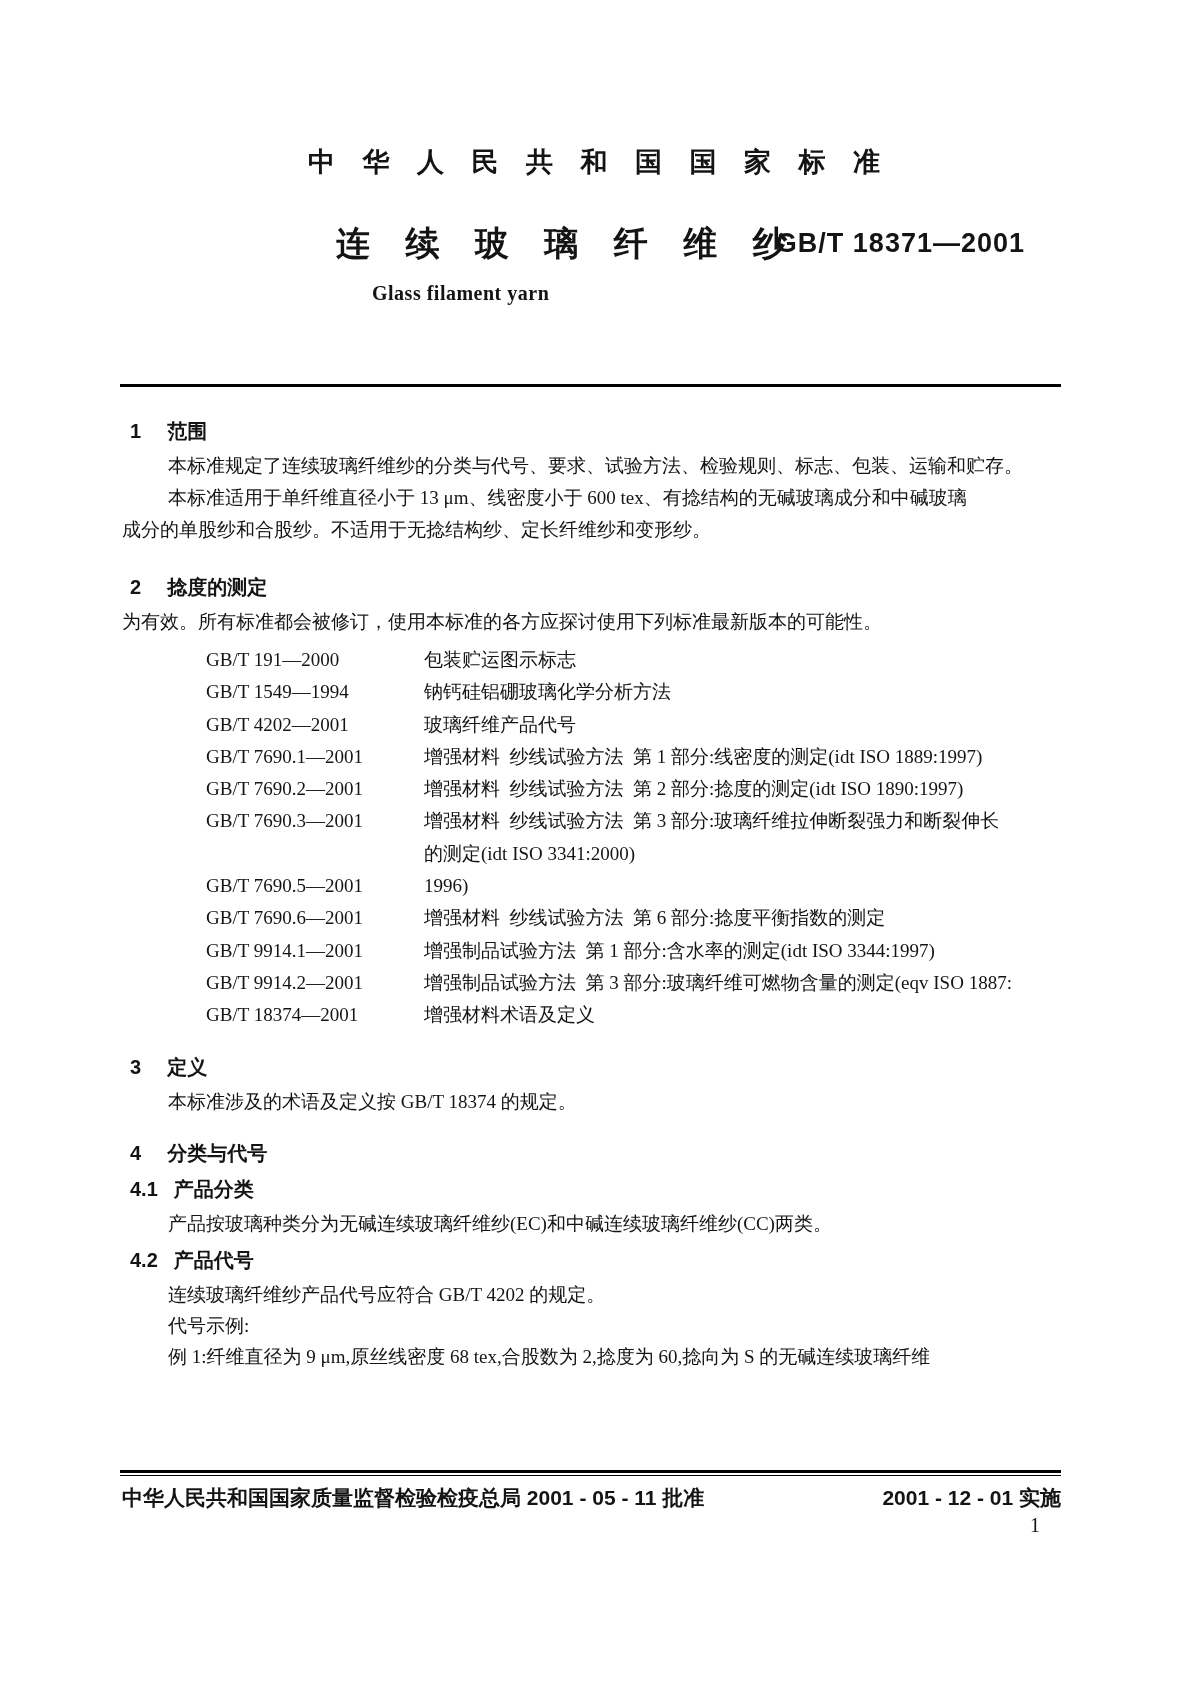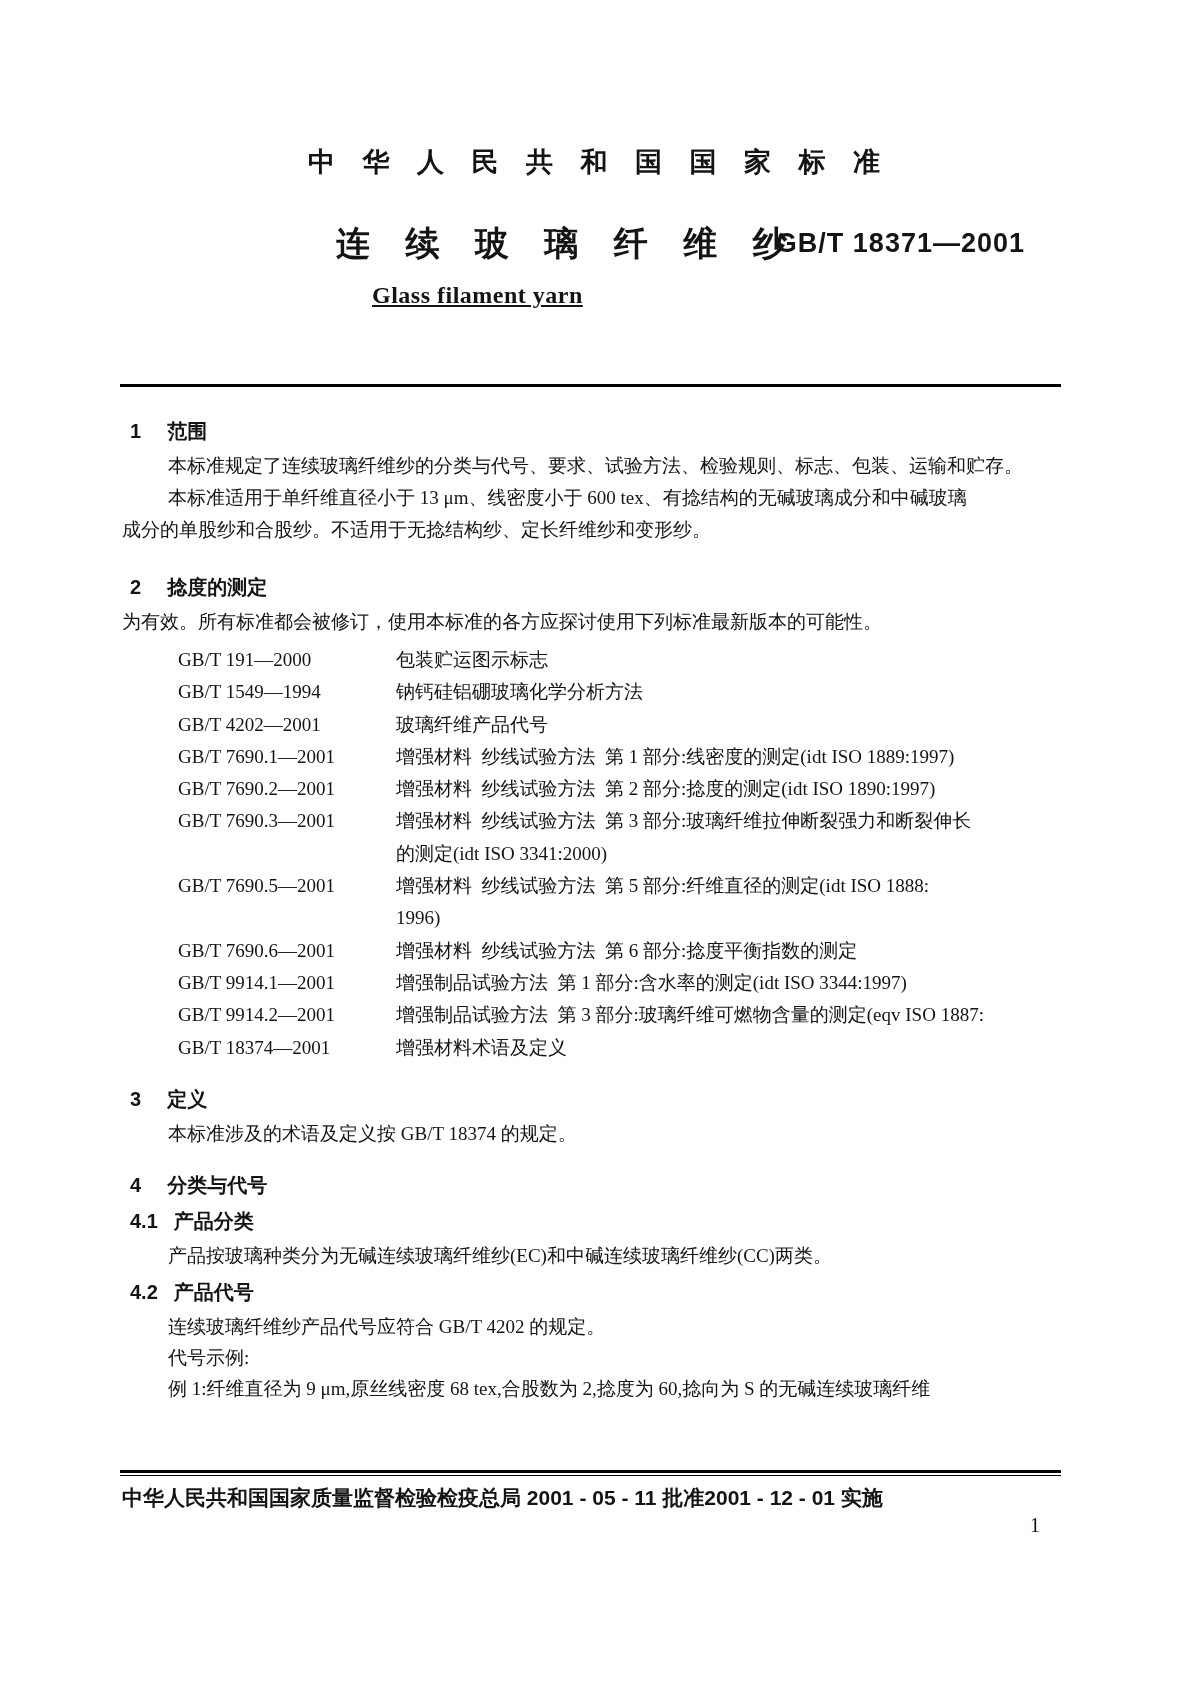--- a/index.html
+++ b/index.html
@@ -28,23 +28,22 @@
   }
   .hdr-code {
     position:absolute; right:166px; top:228px;
     font-family:"Liberation Sans","DejaVu Sans",sans-serif;
     font-weight:bold; font-size:27px; letter-spacing:1px;
     white-space:pre;
     text-align:center;
   }
   .hdr-en {
     position:absolute; left:372px; top:282px;
-    font-weight:bold; font-size:24px; letter-spacing:0.5px;
-    white-space:pre;
-    text-decoration:underline;
+    font-weight:bold; font-size:20px; letter-spacing:0.5px;
+    white-space:pre;
   }
   .top-rule {
     position:absolute; left:120px; top:384px;
     width:941px; height:3px; background:#000;
   }
 
   
   .main {
     position:absolute; left:122px; top:404px; width:944px;
     font-size:19px;
@@ -60,35 +59,35 @@
   .mt28 { margin-top:28px; }
   .mt22 { margin-top:22px; }
   .mt10 { margin-top:10px; }
   .mt8  { margin-top:8px; }
 
   .line { line-height:32px; white-space:pre; }
   .ind  { padding-left:46px; }
 
   .refs { margin-top:6px; }
   .ref-row { display:flex; margin-left:56px; }
-  .ref-code { width:218px; flex-shrink:0; line-height:32.3px; white-space:pre; }
+  .ref-code { width:218px; flex-shrink:0; line-height:32.3px; white-space:pre;margin-left:28px; }
   .ref-title { flex:1; }
   .ref-title .line { line-height:32.3px; }
 
   .s4 .line { line-height:31px; }
 
   
   .ftr-rule {
     position:absolute; left:120px; top:1470px;
     width:941px; height:2px;
     border-top:3px solid #000; border-bottom:1px solid #000;
   }
   .ftr-row {
     position:absolute; left:122px; top:1484px; width:939px;
-    display:flex; 
+    display:flex; justify-content:space-between;
     font-family:"Liberation Sans","DejaVu Sans",sans-serif;
     font-weight:bold; font-size:21px;
     white-space:pre;
   }
   .page-num {
     position:absolute; left:1030px; top:1514px;
     font-size:20px;
   }
 </style>
 </head>
@@ -152,21 +151,20 @@
       <div class="ref-row">
         <div class="ref-code">GB/T 7690.3—2001</div>
         <div class="ref-title">
           <div class="line">增强材料  纱线试验方法  第 3 部分:玻璃纤维拉伸断裂强力和断裂伸长</div>
           <div class="line">的测定(idt ISO 3341:2000)</div>
         </div>
       </div>
       <div class="ref-row">
         <div class="ref-code">GB/T 7690.5—2001</div>
         <div class="ref-title">
-          <div class="line">增强材料  纱线试验方法  第 5 部分:纤维直径的测定(idt ISO 1888:</div>
           <div class="line">1996)</div>
         </div>
       </div>
       <div class="ref-row">
         <div class="ref-code">GB/T 7690.6—2001</div>
         <div class="ref-title">
           <div class="line">增强材料  纱线试验方法  第 6 部分:捻度平衡指数的测定</div>
         </div>
       </div>
       <div class="ref-row">

